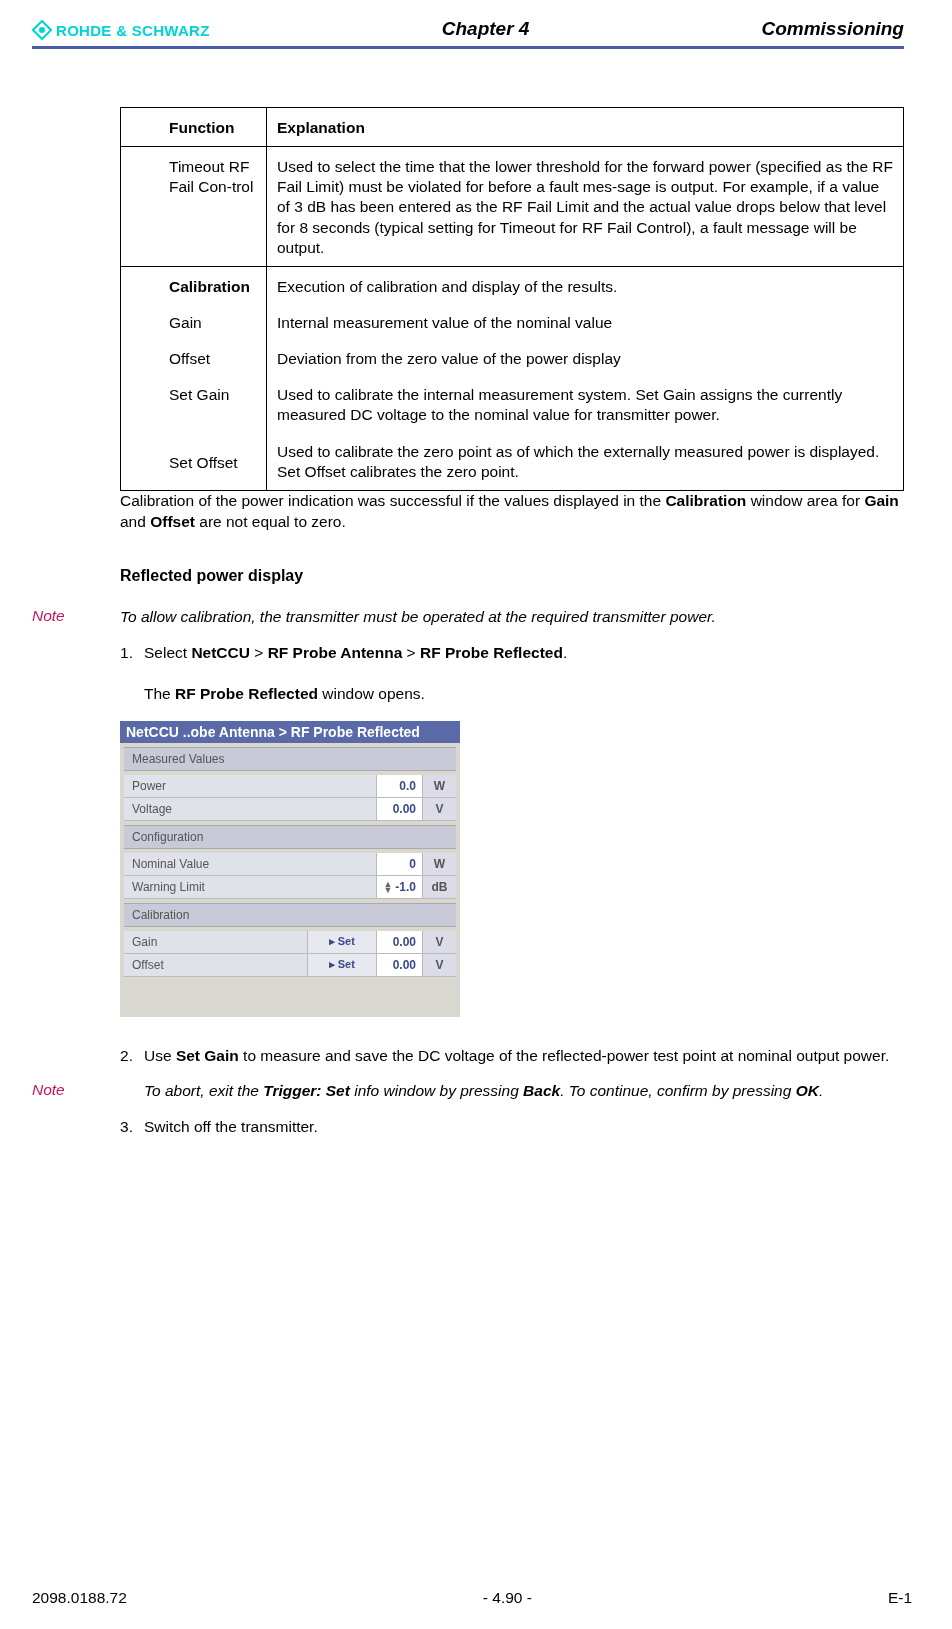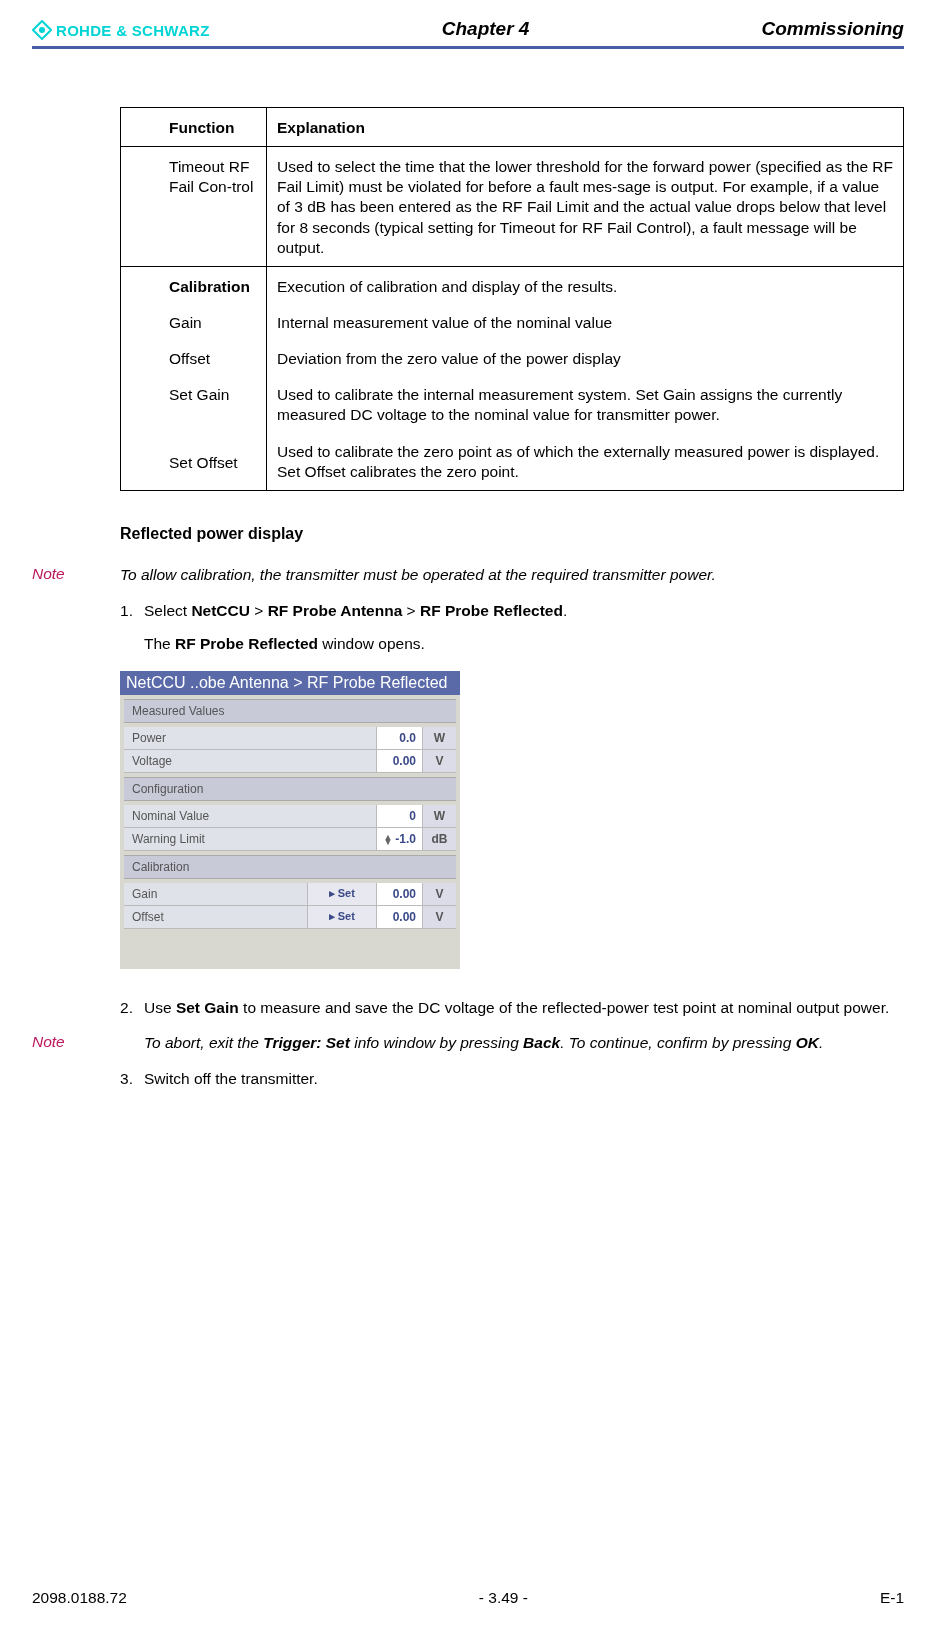--- a/index.html
+++ b/index.html
@@ -103,37 +103,37 @@
     padding-left: 24px;
     margin-bottom: 10px;
     font-size: 15.5px;
     line-height: 1.4;
   }
   ol.steps > li::before {
     content: counter(step) ".";
     position: absolute;
     left: 0;
   }
-  .sub-under { margin-top: 12px; }
+  .sub-under { margin-top: 20px; }
   
   .ui-panel {
     width: 340px;
     margin-top: 16px;
     margin-bottom: 28px;
     background: #d8d8d0;
     padding-bottom: 40px;
     font-family: Verdana, Geneva, sans-serif;
     font-size: 12px;
   }
   .ui-title {
     background: #5a6aa8;
     color: #fff;
-    font-weight: normal;
+    font-weight: bold;
     padding: 3px 6px;
-    font-size: 16px;
+    font-size: 14px;
   }
   .ui-section {
     background: #c8cad8;
     color: #555;
     padding: 4px 8px;
     border-top: 1px solid #aaa;
     border-bottom: 1px solid #aaa;
     margin: 4px 4px;
     font-size: 12px;
   }
@@ -185,21 +185,21 @@
     line-height: 0.6;
     color: #666;
     display: inline-block;
     margin-right: 3px;
     vertical-align: middle;
   }
   .footer {
     position: absolute;
     bottom: 22px;
     left: 32px;
-    right: 48px;
+    right: 40px;
     display: flex;
     justify-content: space-between;
     font-size: 15.5px;
   }
   .nb { font-weight: bold; }
   .gray-bold { color: #000000; font-weight: bold; font-style: italic; }
 </style>
 </head>
 <body>
 
@@ -246,20 +246,23 @@
           <div>Internal measurement value of the nominal value</div>
           <div>Deviation from the zero value of the power display</div>
           <div>Used to calibrate the internal measurement system. Set Gain assigns the currently measured DC voltage to the nominal value for transmitter power.</div>
           <div>Used to calibrate the zero point as of which the externally measured power is displayed. Set Offset calibrates the zero point.</div>
         </div>
       </td>
     </tr>
   </tbody>
     </table>
 
+  <p class="para">
+    <span>Calibration of the power indication was successful if the values displayed in the </span><span class="nb">Calibration</span><span> window area for </span><span class="nb">Gain</span><span> and </span><span class="nb">Offset</span><span> are not equal to zero.</span>
+  </p>
 
   <div class="section-h" style="margin-top:34px">Reflected power display</div>
 
   <div class="note-row">
     <div class="note-label">Note</div>
     <div class="note-text">To allow calibration, the transmitter must be operated at the required transmitter power.</div>
   </div>
 
   <ol class="steps">
     <li>
@@ -323,15 +326,15 @@
   </div>
 
   <ol class="steps" style="counter-reset: step 2">
     <li>Switch off the transmitter.</li>
   </ol>
 
 </div>
 
 <div class="footer">
   <span>2098.0188.72</span>
-  <span>- 3.49 -</span>
+  <span>- 4.90 -</span>
   <span>E-1</span>
 </div>
 
 </body></html>

